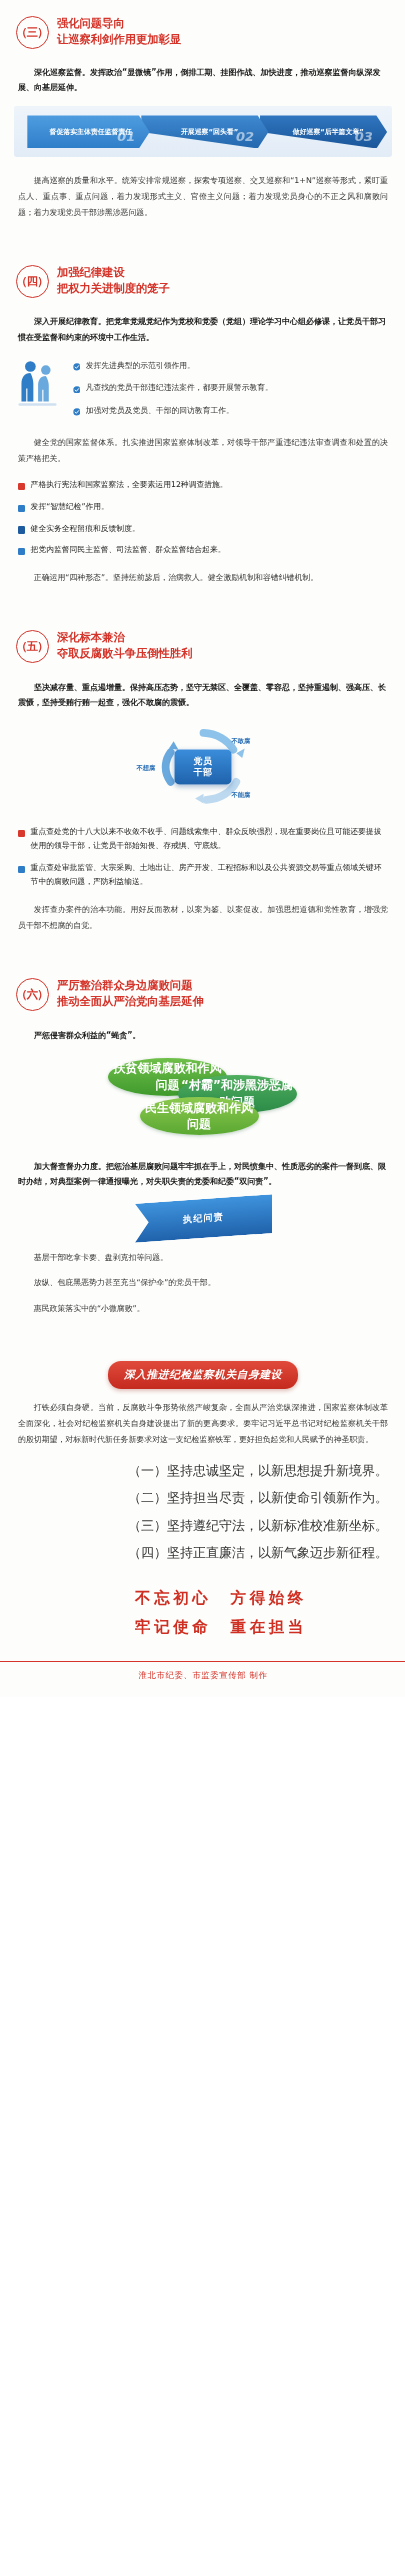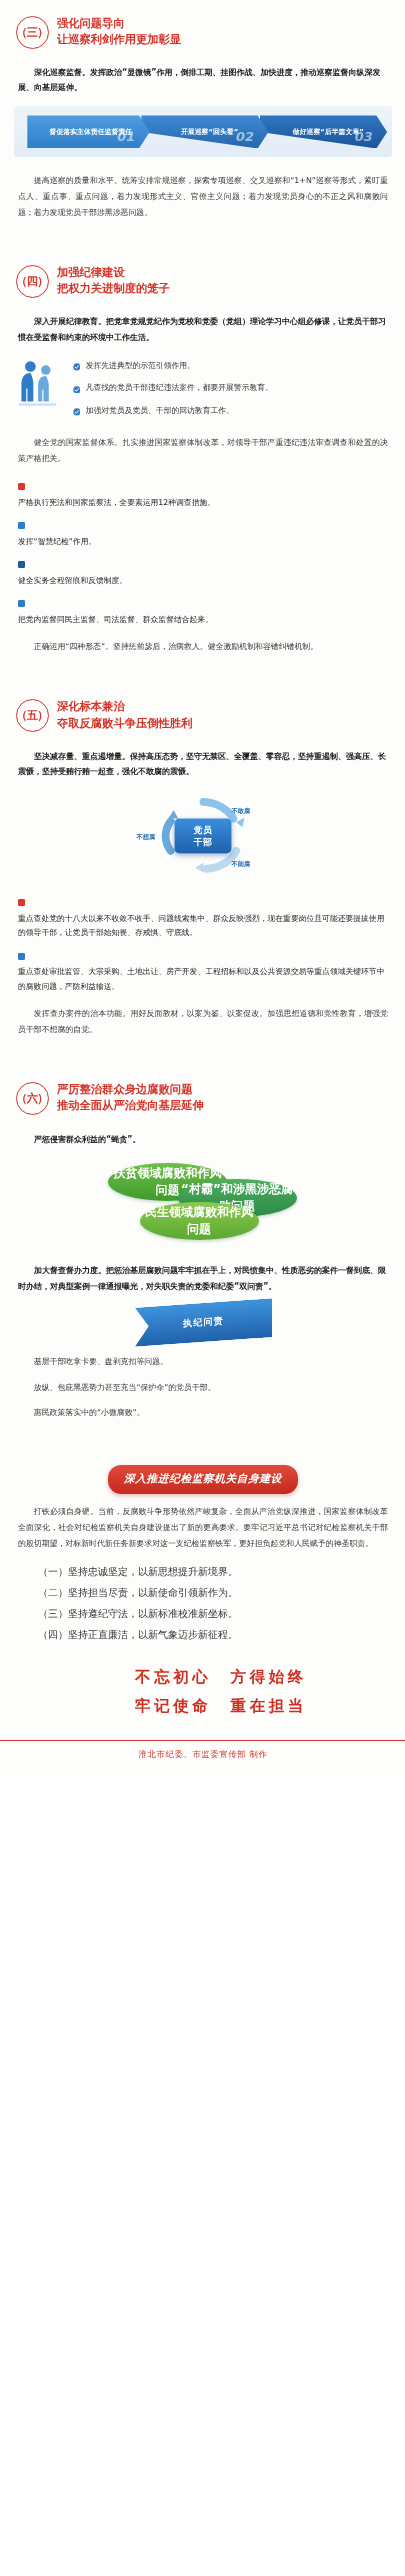--- a/index.html
+++ b/index.html
@@ -91,21 +91,20 @@
 
   
   .sqlist { padding: 3.6px 18px; }
   .sq-row {
     display: flex;
     align-items: flex-start;
     gap: 5.4px;
     padding: 3.6px 0;
     font-size: 7.8px;
     line-height: 1.85;
-    flex-direction: column;
   }
   .sq {
     flex: 0 0 auto;
     width: 7.2px; height: 7.2px;
     margin-top: 4.8px;
     border-radius: 1.2px;
   }
   .sq.red { background: #d8392c; }
   .sq.blue { background: #2f7dc6; }
   .sq.dblue { background: #1d5b9e; }
@@ -214,22 +213,23 @@
     letter-spacing: 0.6px;
     padding: 7.2px 15.5px;
     border-radius: 13px;
     box-shadow: 0 1.8px 4.2px rgba(150,30,20,.3);
     font-style: italic;
   }
 
   
   .numlist { padding: 4.8px 18px 2.4px; }
   .numlist div {
-    font-size: 10px; line-height: 2.1; color: #333;
+    font-size: 13px; line-height: 2.1; color: #333;
     text-indent: 2em;
+    text-align: right;
   }
 
   
   .slogan {
     text-align: center;
     color: #cf2f22;
     font-size: 15.5px;
     font-weight: bold;
     letter-spacing: 3.6px;
     line-height: 1.85;

